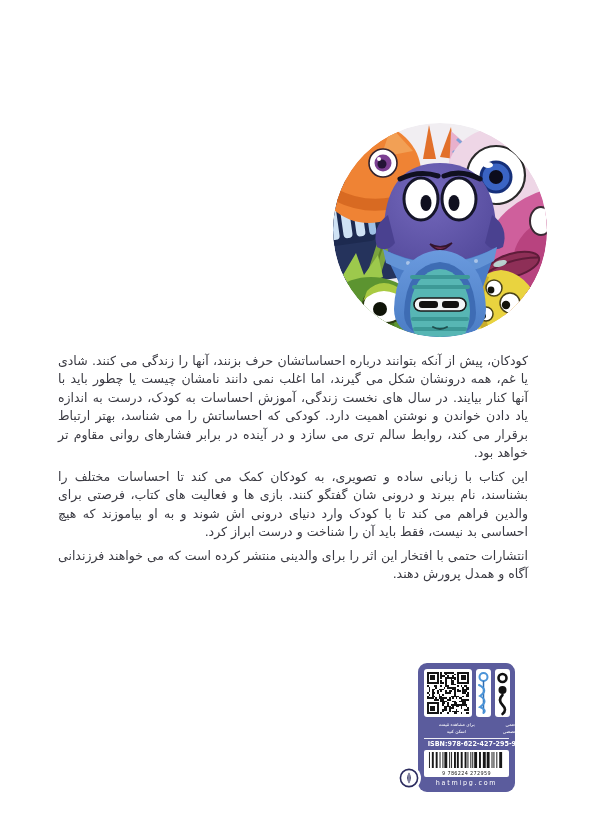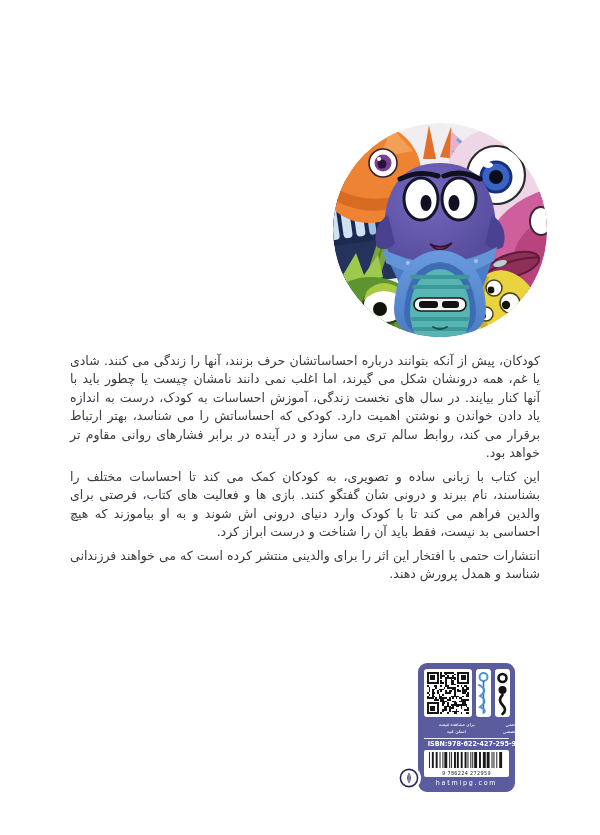--- a/index.html
+++ b/index.html
@@ -151,24 +151,24 @@
           <rect x="80" y="204" width="54" height="4" rx="2"></rect>
         </g>
         <rect x="81" y="175" width="52" height="13" rx="6.5" fill="#f2f5f7" stroke="#1a1a1a" stroke-width="1.6"></rect>
         <rect x="86" y="178" width="19" height="7" rx="3" fill="#111"></rect>
         <rect x="109" y="178" width="17" height="7" rx="3" fill="#111"></rect>
         <path d="M100 204 Q107 208 114 204" stroke="#1f4f4f" stroke-width="2" fill="none" stroke-linecap="round"></path>
       </g>
     </svg>
   </div>
 
-  <div class="text-block" style="color: rgb(59, 59, 67); margin-left: 12px;">
+  <div class="text-block" style="color: rgb(59, 59, 67);">
     <p>کودکان، پیش از آنکه بتوانند درباره احساساتشان حرف بزنند، آنها را زندگی می کنند. شادی یا غم، همه درونشان شکل می گیرند، اما اغلب نمی دانند نامشان چیست یا چطور باید با آنها کنار بیایند. در سال های نخست زندگی، آموزش احساسات به کودک، درست به اندازه یاد دادن خواندن و نوشتن اهمیت دارد. کودکی که احساساتش را می شناسد، بهتر ارتباط برقرار می کند، روابط سالم تری می سازد و در آینده در برابر فشارهای روانی مقاوم تر خواهد بود.</p>
     <p>این کتاب با زبانی ساده و تصویری، به کودکان کمک می کند تا احساسات مختلف را بشناسند، نام ببرند و درونی شان گفتگو کنند. بازی ها و فعالیت های کتاب، فرصتی برای والدین فراهم می کند تا با کودک وارد دنیای درونی اش شوند و به او بیاموزند که هیچ احساسی بد نیست، فقط باید آن را شناخت و درست ابراز کرد.</p>
-    <p>انتشارات حتمی با افتخار این اثر را برای والدینی منتشر کرده است که می خواهند فرزندانی شناسد و همدل پرورش دهند.</p>
+    <p>انتشارات حتمی با افتخار این اثر را برای والدینی منتشر کرده است که می خواهند فرزندانی آگاه و همدل پرورش دهند.</p>
   </div>
 
   <div class="fblock" id="fblock" style="background: rgb(91, 92, 157);">
     <div class="tiles">
       <div class="tile qr">
         <svg id="qr-svg" viewBox="0 0 25 25" width="42" height="42" shape-rendering="crispEdges">
             <rect x="8" y="0" width="1" height="1" fill="#141414"></rect>
             <rect x="10" y="0" width="1" height="1" fill="#141414"></rect>
             <rect x="11" y="0" width="1" height="1" fill="#141414"></rect>
             <rect x="12" y="0" width="1" height="1" fill="#141414"></rect>

